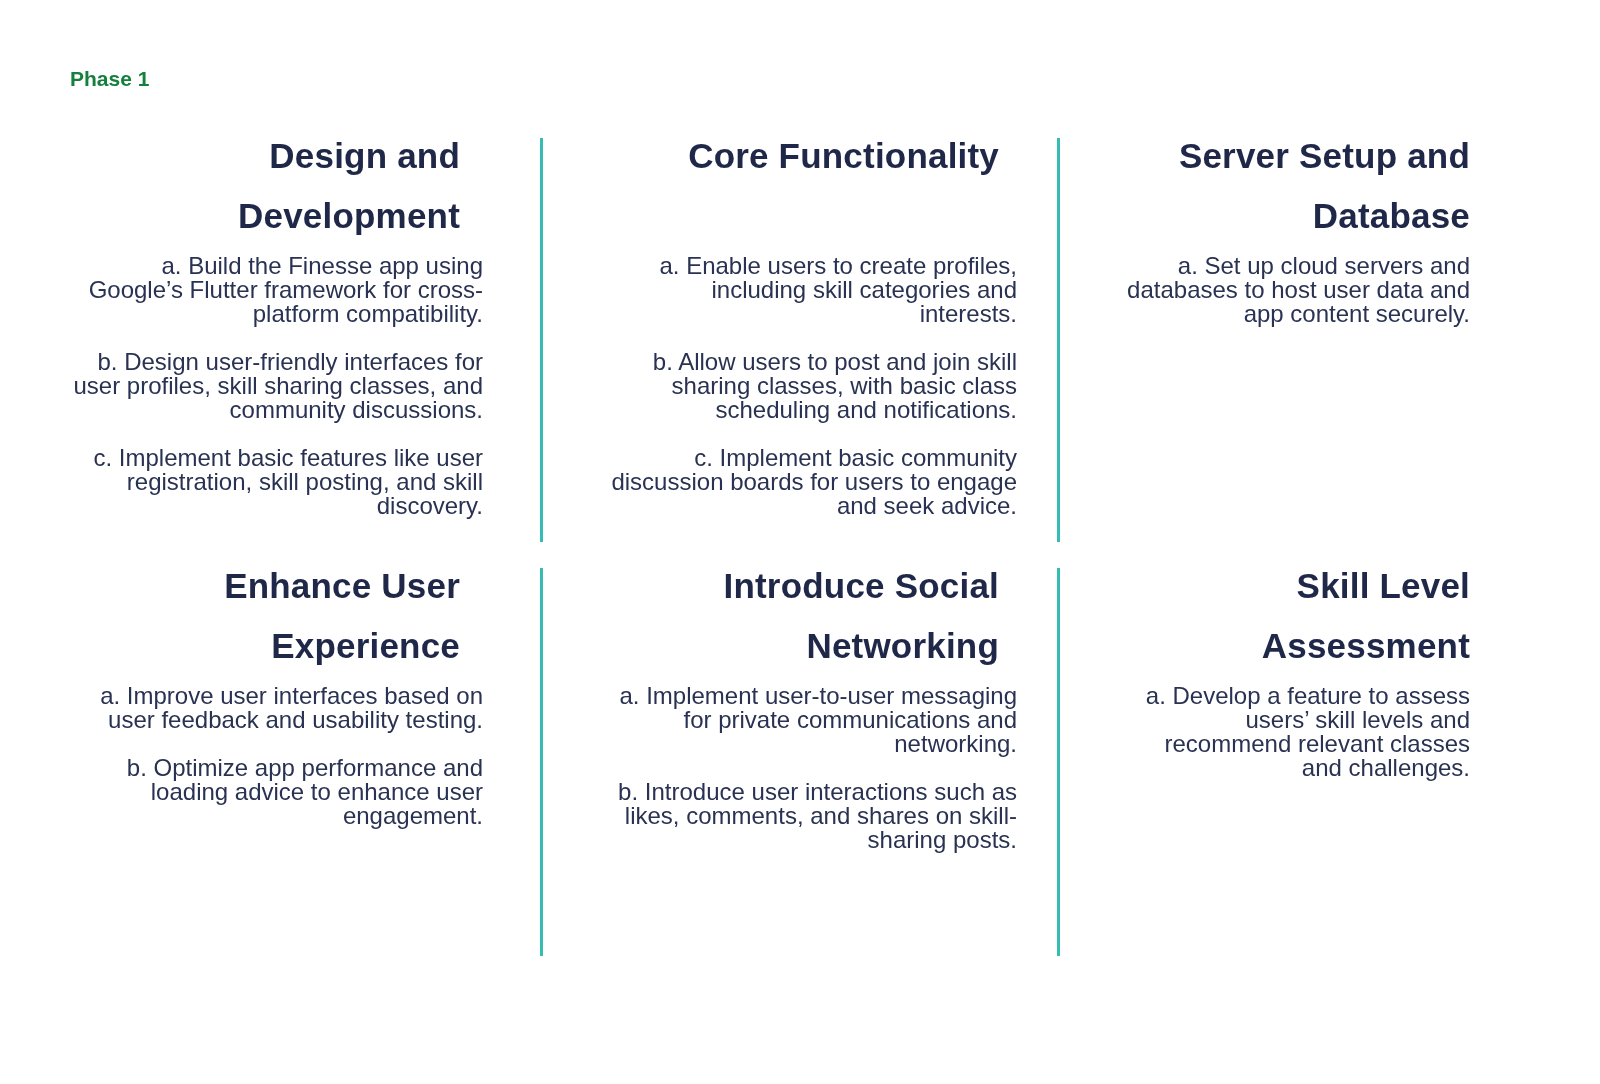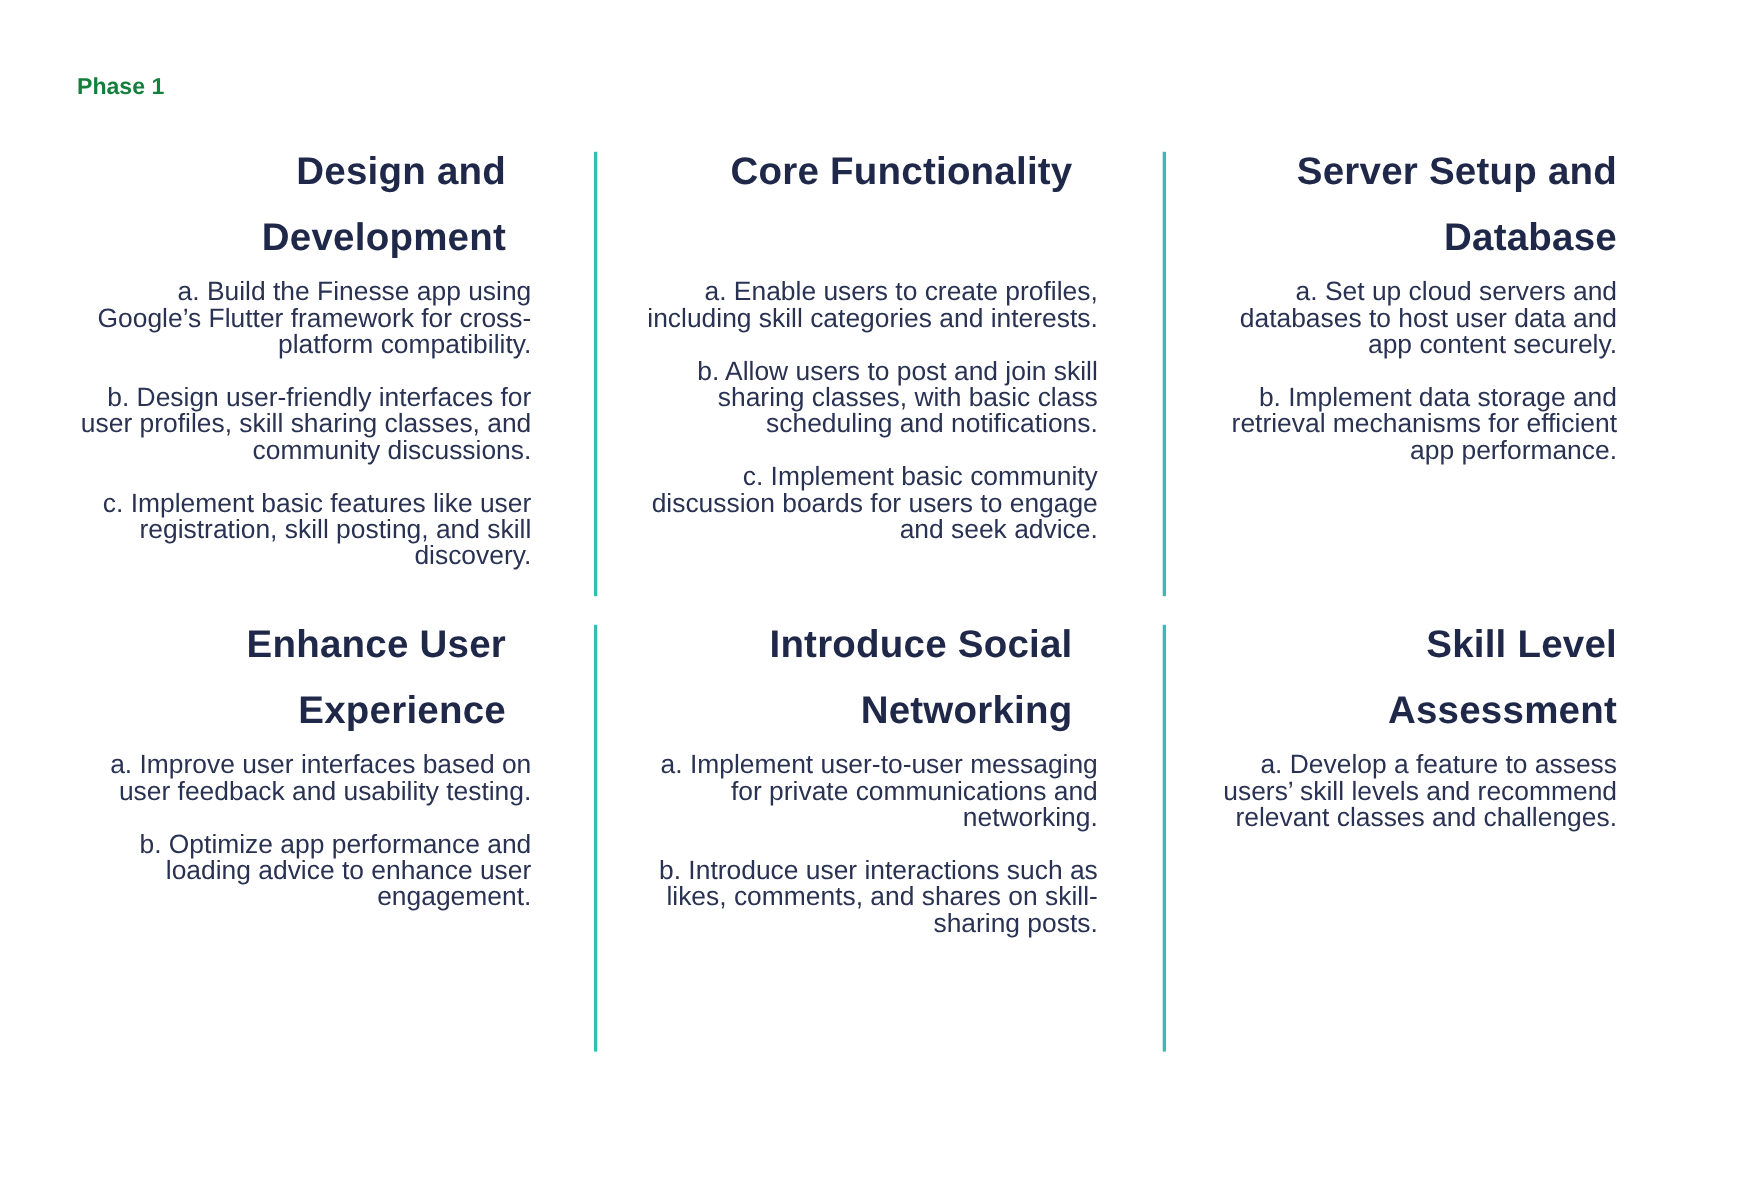--- a/index.html
+++ b/index.html
@@ -29,21 +29,21 @@
     grid-template-columns: 470px 517px 453px;
     min-height: 388px;
     align-items: stretch;
   }
   .col {
     padding-right: 40px;
     text-align: right;
   }
   .col + .col {
     border-left: 3px solid #35bcb3;
-    padding-left: 42px;
+    padding-left: 66px;
   }
   .col h2 {
     font-size: 35px;
     line-height: 60px;
     font-weight: 700;
     color: #1f2848;
     margin: -12px 0 0 0;
     height: 128px;
     max-width: 390px;
     letter-spacing: 0.2px;
@@ -76,21 +76,20 @@
       <div class="col">
         <h2>Core Functionality</h2>
         <p>a. Enable users to create profiles, including skill categories and interests.</p>
         <p>b. Allow users to post and join skill sharing classes, with basic class scheduling and notifications.</p>
         <p>c. Implement basic community discussion boards for users to engage and seek advice.</p>
       </div>
 
       <div class="col">
         <h2>Server Setup and Database</h2>
         <p>a. Set up cloud servers and databases to host user data and app content securely.</p>
-        <p>b. Implement data storage and retrieval mechanisms for efficient app performance.</p>
       </div>
 
     </div>
   </div>
 
   <div class="section section-2">
     <div class="columns">
 
       <div class="col">
         <h2>Enhance User Experience</h2>

